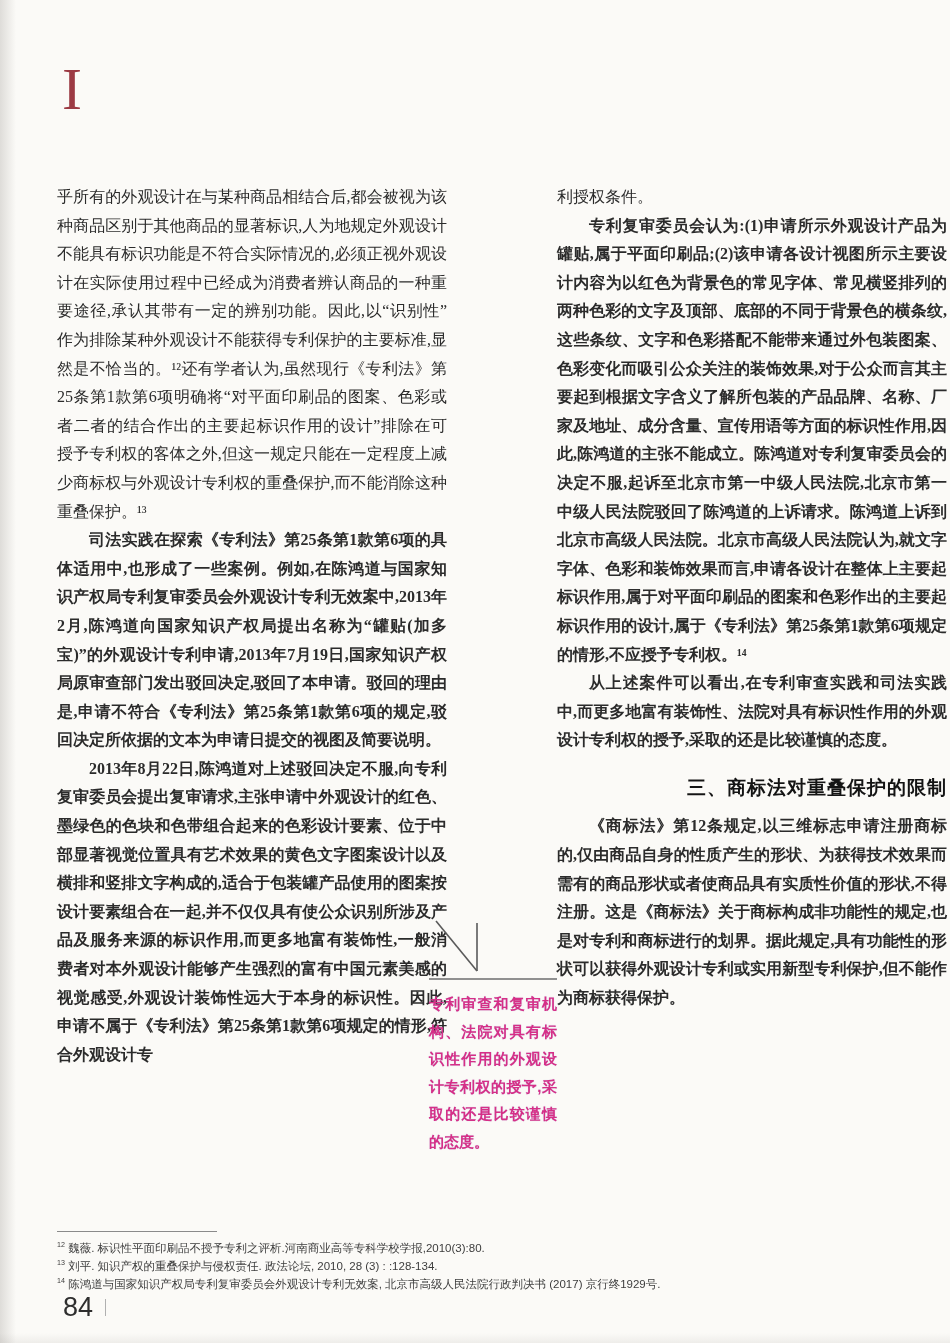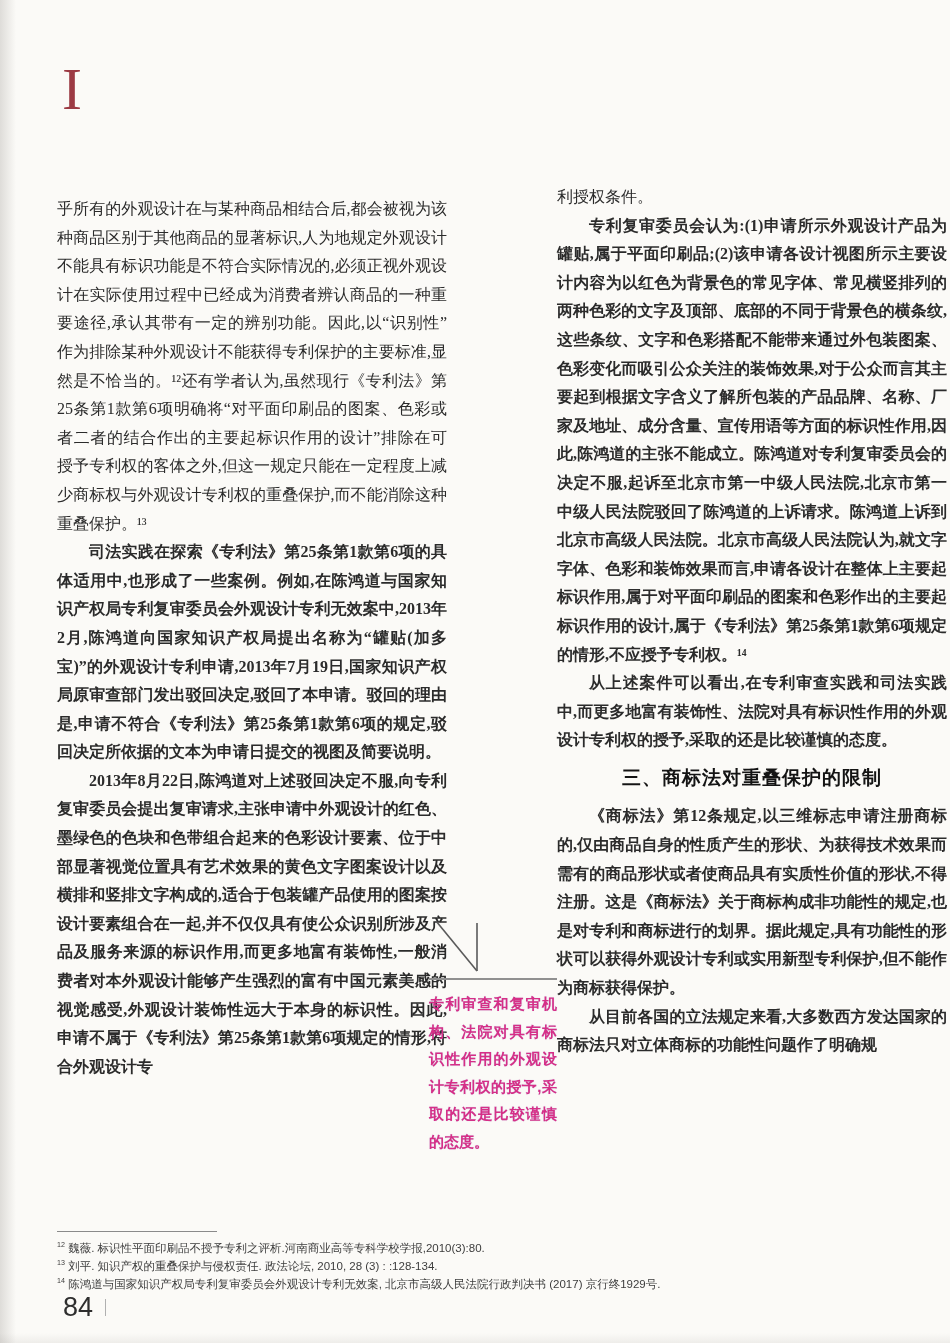--- a/index.html
+++ b/index.html
@@ -42,30 +42,30 @@
   .header-sub{
     font-size:18px;line-height:22px;color:#4f4f4f;margin-top:6px;letter-spacing:2px;
   }
 
   
   .col{
     position:absolute;top:183px;width:390px;
     font-size:16px;line-height:28.6px;
     text-align:justify;color:var(--body-text);
   }
-  .col-left{left:57px;margin-top:12px;}
+  .col-left{left:57px;}
   .col-right{left:557px;}
   .col p{margin:0;}
   .indent{text-indent:2em;font-weight:bold;}
   sup{font-size:0.62em;line-height:0;}
 
   .section-heading{
     font-family:"Liberation Sans","DejaVu Sans",sans-serif;
     font-size:19px;font-weight:bold;color:#141414;
-    margin:9px 0 10px;letter-spacing:1px;text-align:center;
+    margin:19px 0 10px;letter-spacing:1px;text-align:right;
   }
 
   
   .pullquote{position:absolute;left:429px;top:916px;width:128px;}
   .pq-arrow{display:block;margin:0 0 2px 4px;}
   .pq-rule{height:2px;background:#909090;margin:0 0 10px 0;}
   .pq-text{
     font-family:"Liberation Sans","DejaVu Sans",sans-serif;
     font-weight:bold;font-size:15px;line-height:27.5px;
     color:var(--pullquote);text-align:justify;margin:0;
@@ -116,21 +116,20 @@
     <div class="pq-rule"></div>
     <p class="pq-text">专利审查和复审机构、法院对具有标识性作用的外观设计专利权的授予,采取的还是比较谨慎的态度。</p>
   </aside>
 
   <main class="col col-right">
     <p class="body-p">利授权条件。</p>
     <p class="body-p indent">专利复审委员会认为:(1)申请所示外观设计产品为罐贴,属于平面印刷品;(2)该申请各设计视图所示主要设计内容为以红色为背景色的常见字体、常见横竖排列的两种色彩的文字及顶部、底部的不同于背景色的横条纹,这些条纹、文字和色彩搭配不能带来通过外包装图案、色彩变化而吸引公众关注的装饰效果,对于公众而言其主要起到根据文字含义了解所包装的产品品牌、名称、厂家及地址、成分含量、宣传用语等方面的标识性作用,因此,陈鸿道的主张不能成立。陈鸿道对专利复审委员会的决定不服,起诉至北京市第一中级人民法院,北京市第一中级人民法院驳回了陈鸿道的上诉请求。陈鸿道上诉到北京市高级人民法院。北京市高级人民法院认为,就文字字体、色彩和装饰效果而言,申请各设计在整体上主要起标识作用,属于对平面印刷品的图案和色彩作出的主要起标识作用的设计,属于《专利法》第25条第1款第6项规定的情形,不应授予专利权。¹⁴</p>
     <p class="body-p indent">从上述案件可以看出,在专利审查实践和司法实践中,而更多地富有装饰性、法院对具有标识性作用的外观设计专利权的授予,采取的还是比较谨慎的态度。</p>
     <h3 class="section-heading">三、商标法对重叠保护的限制</h3>
     <p class="body-p indent">《商标法》第12条规定,以三维标志申请注册商标的,仅由商品自身的性质产生的形状、为获得技术效果而需有的商品形状或者使商品具有实质性价值的形状,不得注册。这是《商标法》关于商标构成非功能性的规定,也是对专利和商标进行的划界。据此规定,具有功能性的形状可以获得外观设计专利或实用新型专利保护,但不能作为商标获得保护。</p>
-    <p class="body-p indent">从目前各国的立法规定来看,大多数西方发达国家的商标法只对立体商标的功能性问题作了明确规</p>
   </main>
 
   <footer class="footnotes">
     <div class="fn-rule"></div>
     <ol>
       <li><sup>12</sup> <span>魏薇. 标识性平面印刷品不授予专利之评析.河南商业高等专科学校学报,2010(3):80.</span></li>
       <li><sup>13</sup> <span>刘平. 知识产权的重叠保护与侵权责任. 政法论坛, 2010, 28 (3) : :128-134.</span></li>
       <li><sup>14</sup> <span>陈鸿道与国家知识产权局专利复审委员会外观设计专利无效案, 北京市高级人民法院行政判决书 (2017) 京行终1929号.</span></li>
     </ol>
   </footer>

